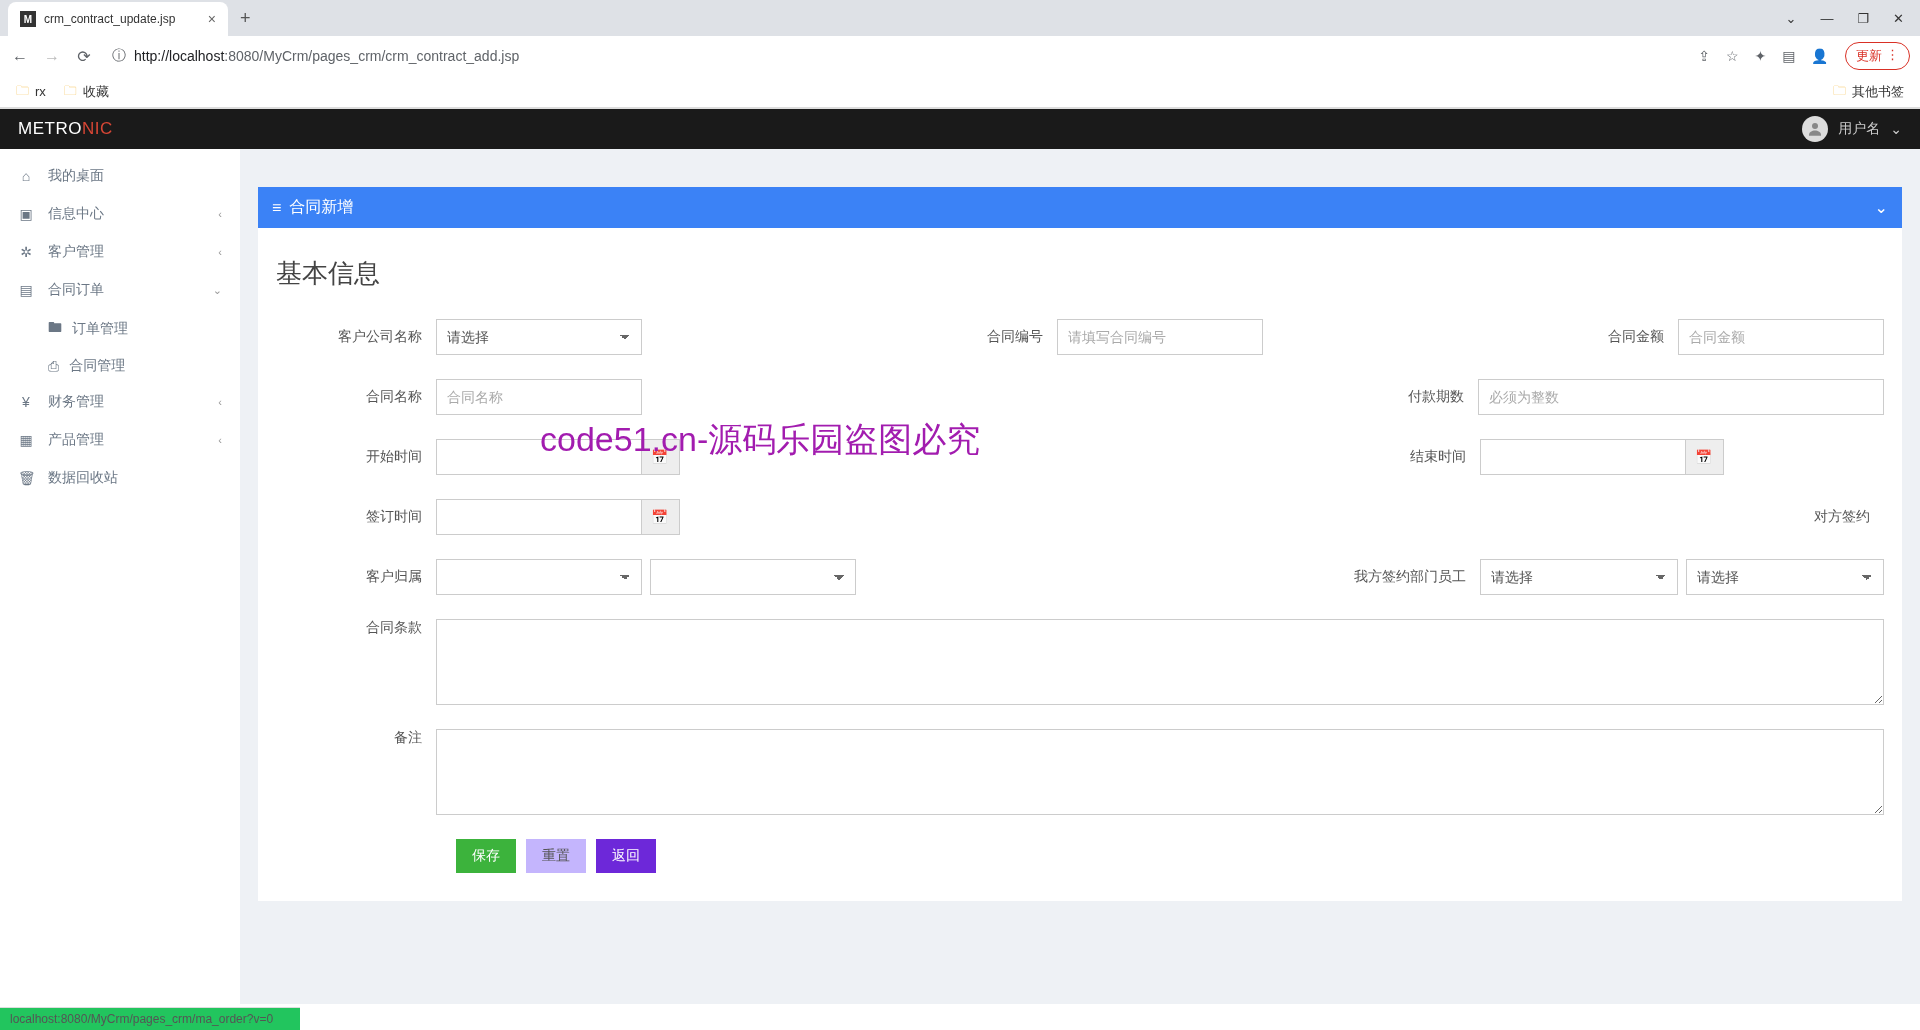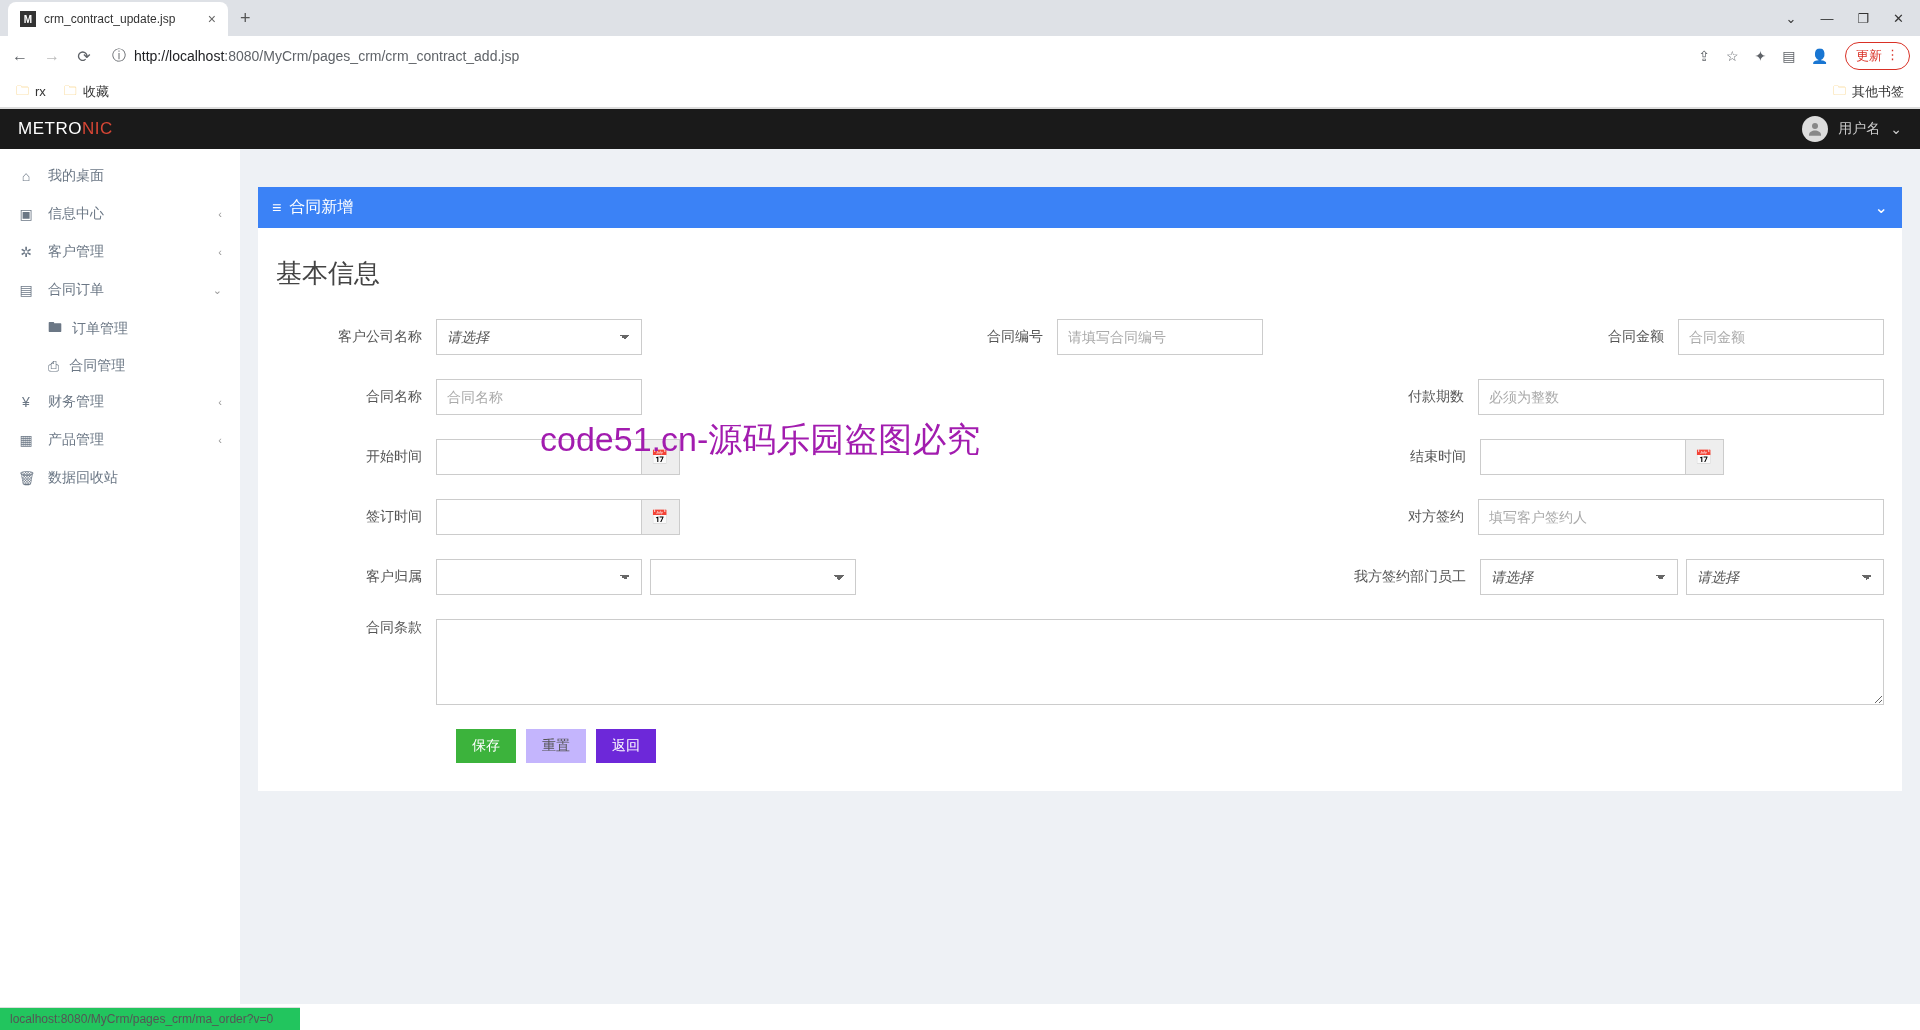--- a/index.html
+++ b/index.html
@@ -50,21 +50,21 @@
 .panel-header { background: #3b82f6; color: #fff; padding: 10px 14px; display: flex; align-items: center; gap: 8px; font-size: 16px; }
 .panel-header .panel-collapse { margin-left: auto; cursor: pointer; }
 .panel-body { padding: 18px 18px 28px 18px; }
 .section-title { font-size: 26px; color: #444; font-weight: 400; margin: 10px 0 28px 0; }
 
 
 .form-row { display: flex; align-items: center; margin-bottom: 24px; gap: 0; }
 .form-label { width: 160px; text-align: right; color: #555; font-size: 14px; padding-right: 14px; flex-shrink: 0; }
 .form-control { height: 36px; border: 1px solid #ccc; padding: 0 10px; font-size: 14px; color: #555; background: #fff; }
 .form-control::placeholder { color: #aaa; }
-select.form-control { appearance: none; background-image: linear-gradient(45deg, transparent 50%, #666 50%), linear-gradient(135deg, #666 50%, transparent 50%); background-position: calc(100% - 16px) 15px, calc(100% - 11px) 15px; background-size: 5px 5px; background-repeat: no-repeat; padding-right: 48px; font-style: italic; }
+select.form-control { appearance: none; background-image: linear-gradient(45deg, transparent 50%, #666 50%), linear-gradient(135deg, #666 50%, transparent 50%); background-position: calc(100% - 16px) 15px, calc(100% - 11px) 15px; background-size: 5px 5px; background-repeat: no-repeat; padding-right: 48px; }
 .input-group { display: flex; }
 .input-addon { width: 38px; height: 36px; border: 1px solid #ccc; border-left: none; background: #eee; display: flex; align-items: center; justify-content: center; color: #555; cursor: pointer; }
 textarea.form-control { height: 86px; resize: both; padding: 8px 10px; }
 
 .col-3 { flex: 0 0 206px; }
 .col-remain { flex: 1; }
 
 
 .watermark { position: absolute; top: 268px; left: 300px; font-size: 34px; color: #a21caf; pointer-events: none; font-family: Arial, sans-serif; white-space: nowrap; }
 
@@ -242,21 +242,20 @@
         </div>
 
         <div class="form-row">
           <div class="form-label">签订时间</div>
           <div class="input-group">
             <input class="form-control" style="width: 206px;">
             <div class="input-addon">📅</div>
           </div>
           <div style="flex:1"></div>
           <div class="form-label" style="width:120px">对方签约</div>
-          <input class="form-control" style="flex: 0 0 406px;" placeholder="填写客户签约人">
         </div>
 
         <div class="form-row">
           <div class="form-label">客户归属</div>
           <select class="form-control col-3"><option></option></select>
           <div style="width:8px"></div>
           <select class="form-control col-3"><option></option></select>
           <div style="flex:1"></div>
           <div class="form-label" style="width:160px">我方签约部门员工</div>
           <select class="form-control" style="flex:0 0 198px">
@@ -266,20 +265,24 @@
           <select class="form-control" style="flex:0 0 198px">
             <option>请选择</option>
           </select>
         </div>
 
         <div class="form-row" style="align-items:flex-start">
           <div class="form-label">合同条款</div>
           <textarea class="form-control col-remain" style=""></textarea>
         </div>
 
+        <div class="form-row" style="align-items:flex-start">
+          <div class="form-label">备注</div>
+          <textarea class="form-control col-remain" style=""></textarea>
+        </div>
 
         <div class="button-row">
           <button class="btn btn-save">保存</button>
           <button class="btn btn-reset">重置</button>
           <button class="btn btn-back">返回</button>
         </div>
 
       </div>
     </div>
     <div class="watermark">code51.cn-源码乐园盗图必究</div>

